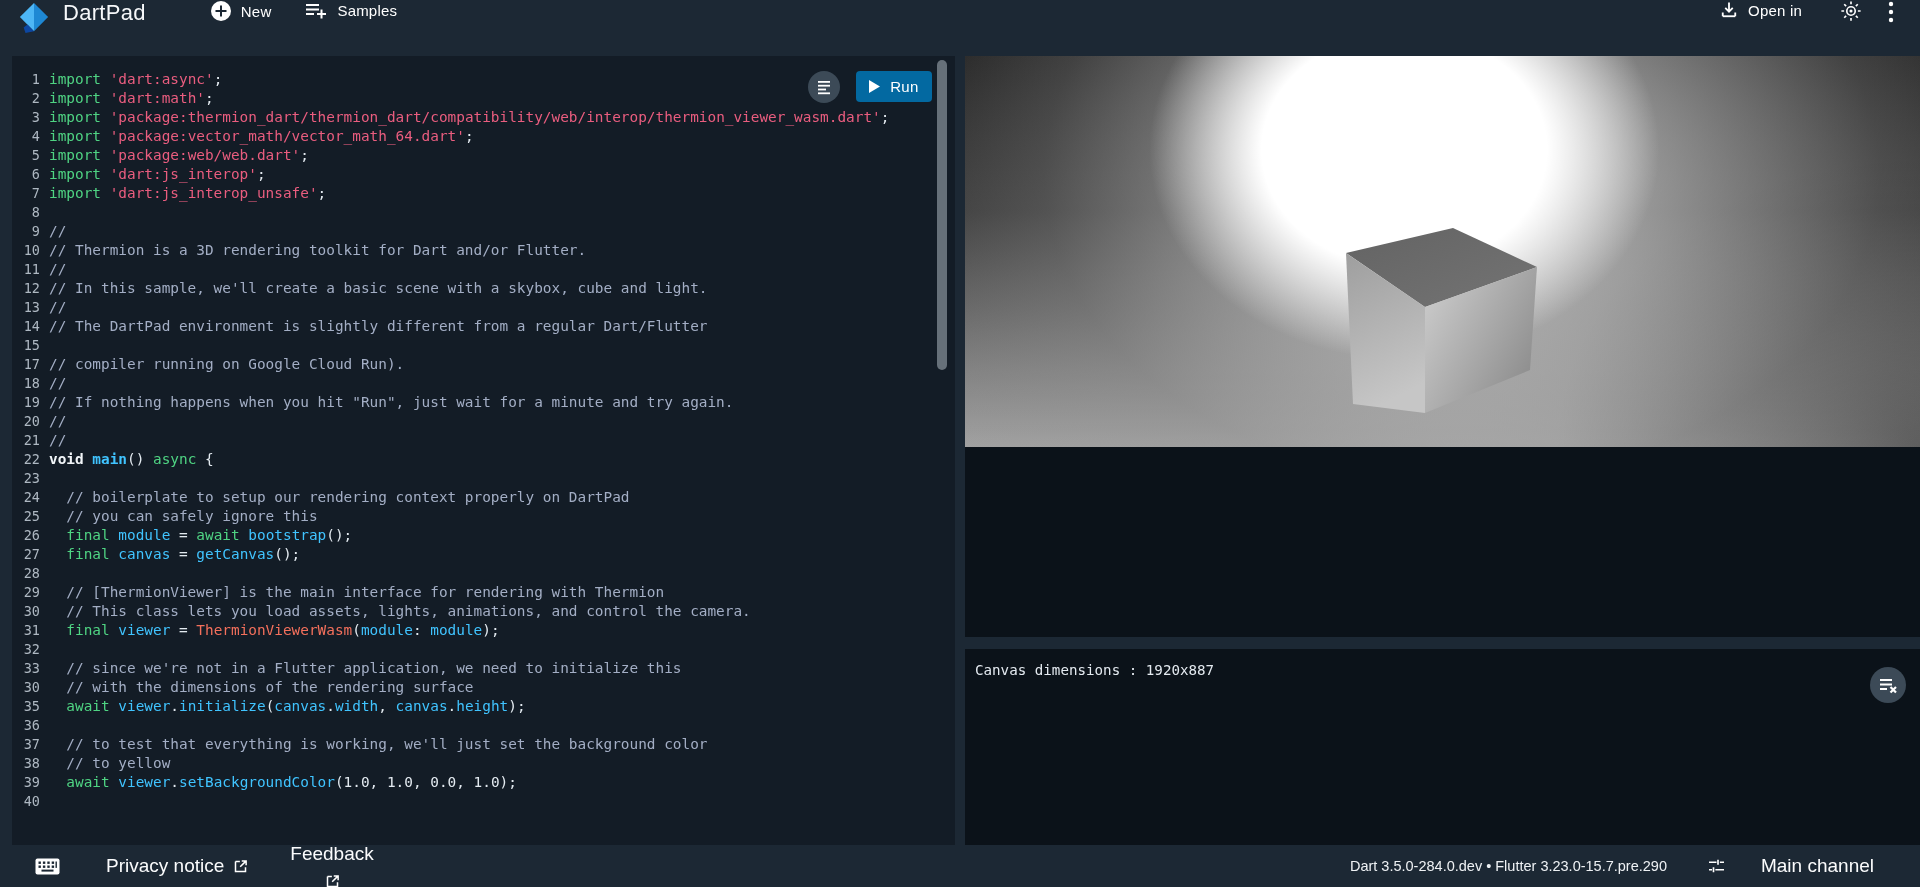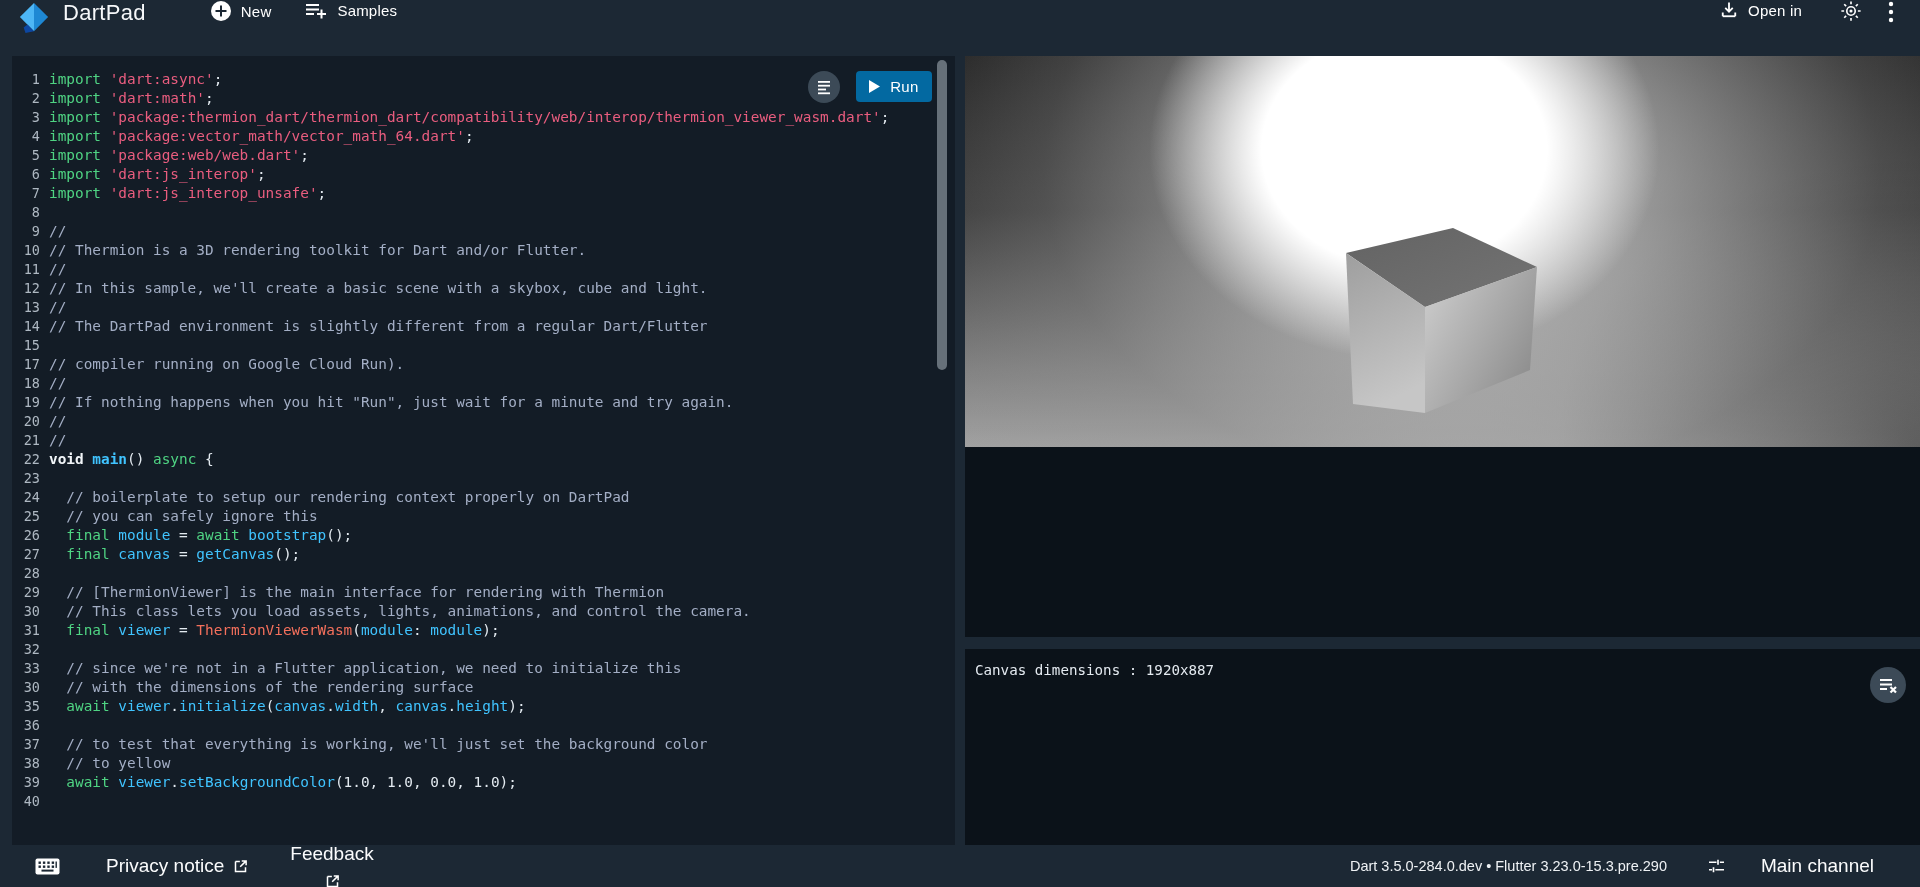--- a/index.html
+++ b/index.html
@@ -278,21 +278,21 @@
   </div>
 
   <div class="fitem feedback">
     <span>Feedback</span>
     <svg width="15" height="15" viewBox="0 0 24 24">
       <path d="M4 4 h7 M4 4 v16 h16 v-7" fill="none" stroke="#fff" stroke-width="2.4"></path>
       <path d="M14 3 h7 v7 M21 3 l-9.5 9.5" fill="none" stroke="#fff" stroke-width="2.4"></path>
     </svg>
   </div>
 
-  <div class="version">Dart 3.5.0-284.0.dev • Flutter 3.23.0-15.3.pre.290</div>
+  <div class="version">Dart 3.5.0-284.0.dev • Flutter 3.23.0-15.7.pre.290</div>
 
   <div class="fitem channel">
     <svg width="19" height="18" viewBox="0 0 24 24">
       <g stroke="#fff" stroke-width="2.2" fill="none">
         <path d="M2 7 h10 M16.5 7 h5.5 M14 3.8 v6.4"></path>
         <path d="M2 17 h4 M10.5 17 h11.5 M8 13.8 v6.4"></path>
       </g>
     </svg>
     <span>Main channel</span>
   </div>

